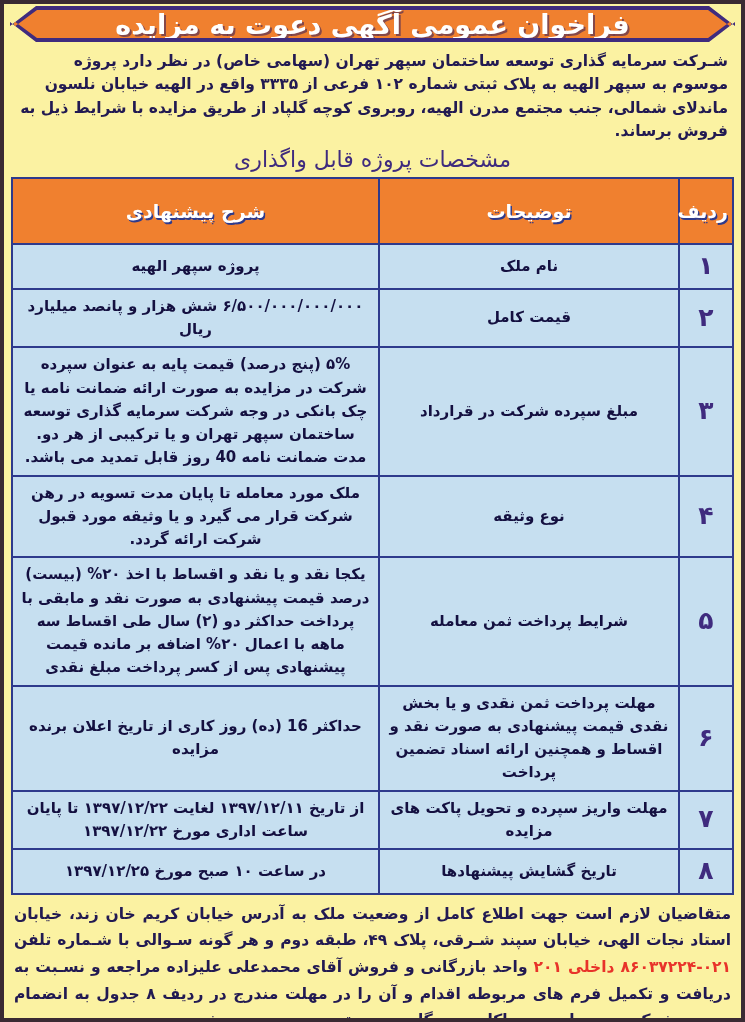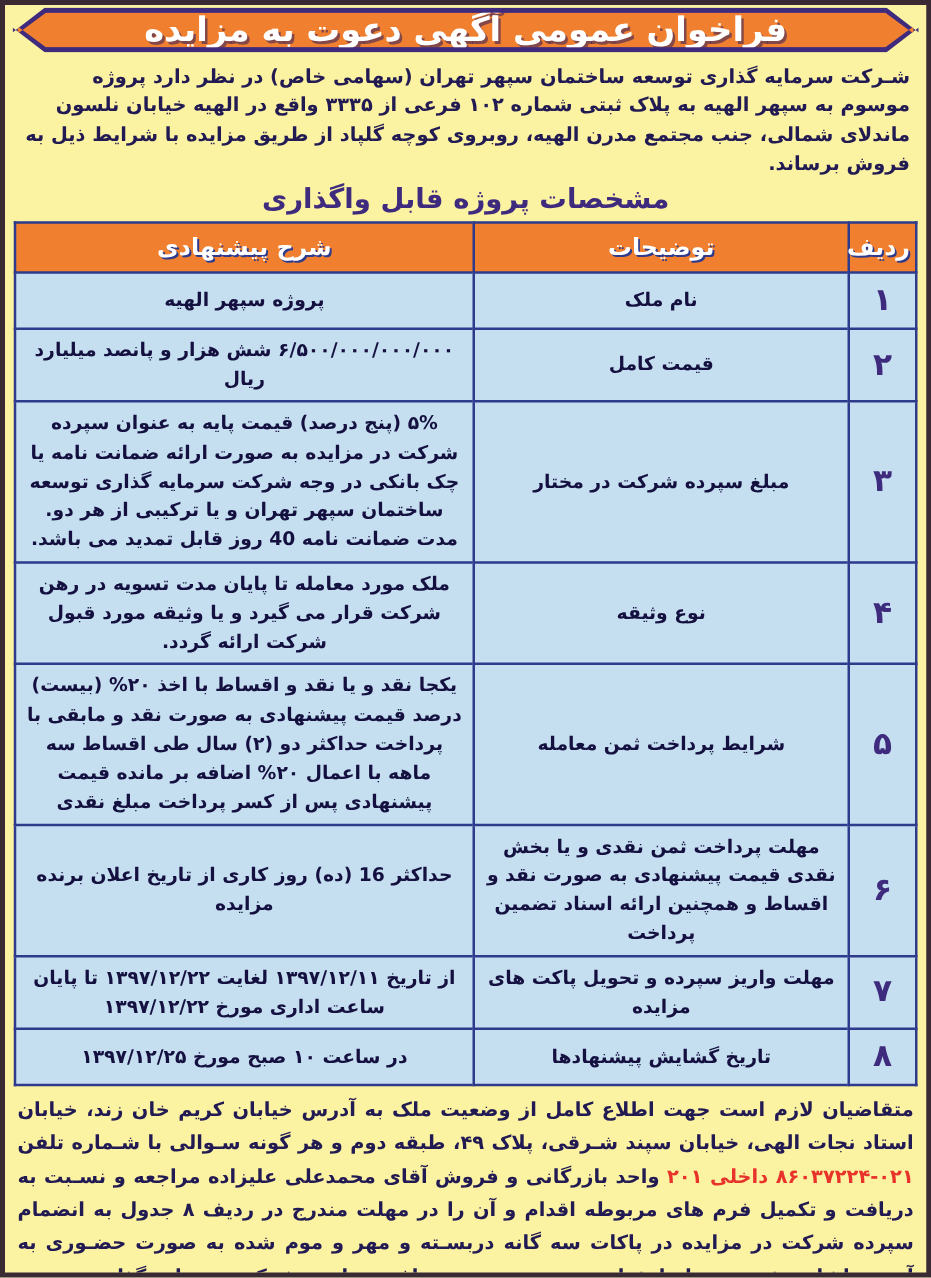--- a/index.html
+++ b/index.html
@@ -37,35 +37,35 @@
   .intro{
     margin:8px 13px 0;
     text-align:right;
     font-size:15.5px;font-weight:bold;
     color:var(--ink,#221A52);
     line-height:1.5;
   }
   .table-title{
     margin:4px 0 5px;
     text-align:center;
-    font-size:22px;font-weight:bold;
+    font-size:22px;font-weight:normal;
     color:var(--purple,#3F2B7E);
   }
   
   table{
     width:calc(100% - 14px);
     margin:0 7px;
     border-collapse:collapse;
     table-layout:fixed;
   }
   th,td{border:2px solid var(--table-border,#2E3A8C);}
   th{
     background:var(--orange,#F0802F);
     color:#ffffff;font-size:19px;font-weight:bold;
-    padding:8px 4px;
+    padding:21px 4px;
     text-shadow:1.5px 1.5px 0 var(--table-border,#2E3A8C);
   }
   td{
     background:var(--cell-bg,#C6DFF0);
     color:var(--cell-ink,#141040);
     font-weight:bold;font-size:15px;
     padding:5px 8px;
     text-align:center;
     line-height:1.55;
   }
@@ -124,21 +124,21 @@
     </tr>
 
     <tr>
       <td class="num">۲</td>
       <td>قیمت کامل</td>
       <td>۶/۵۰۰/۰۰۰/۰۰۰/۰۰۰ شش هزار و پانصد میلیارد ریال</td>
     </tr>
 
     <tr>
       <td class="num">۳</td>
-      <td>مبلغ سپرده شرکت در مختار</td>
+      <td>مبلغ سپرده شرکت در قرارداد</td>
       <td>۵% (پنج درصد) قیمت پایه به عنوان سپرده شرکت در مزایده به صورت ارائه ضمانت نامه یا چک بانکی در وجه شرکت سرمایه گذاری توسعه ساختمان سپهر تهران و یا ترکیبی از هر دو. مدت ضمانت نامه 40 روز قابل تمدید می باشد.</td>
     </tr>
 
     <tr>
       <td class="num">۴</td>
       <td>نوع وثیقه</td>
       <td>ملک مورد معامله تا پایان مدت تسویه در رهن شرکت قرار می گیرد و یا وثیقه مورد قبول شرکت ارائه گردد.</td>
     </tr>
 
     <tr>

